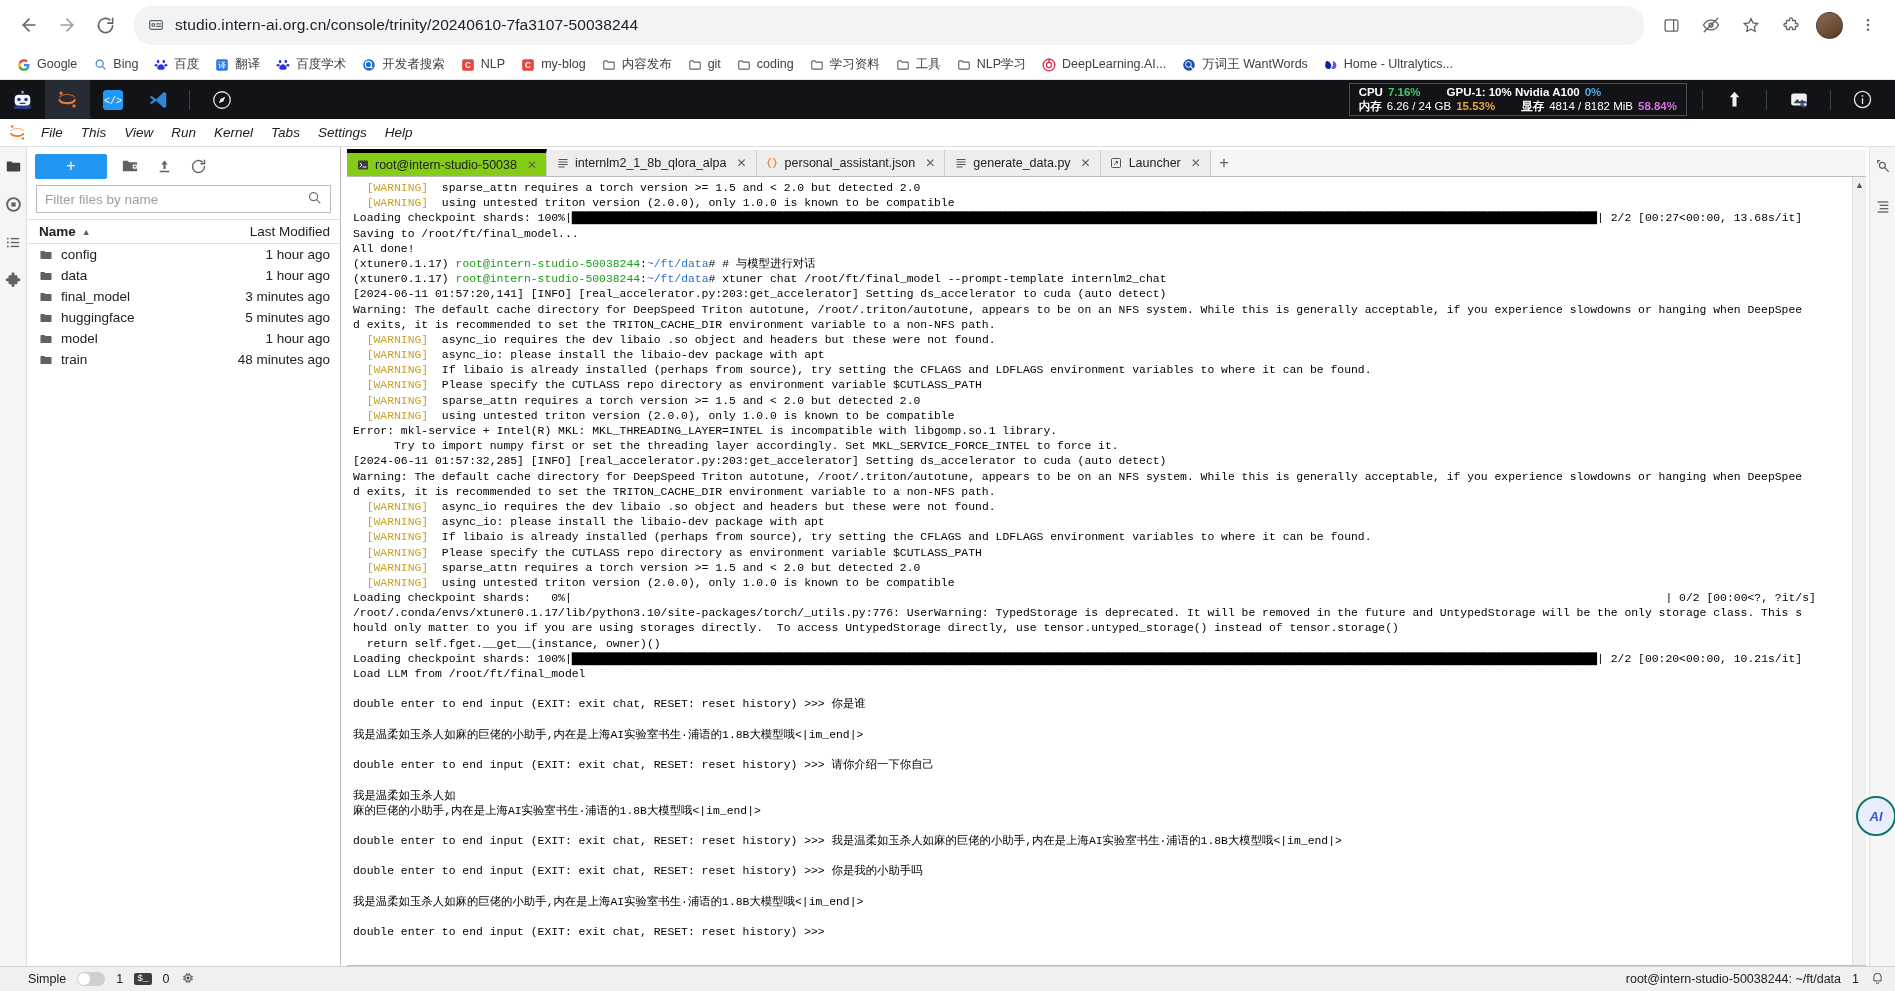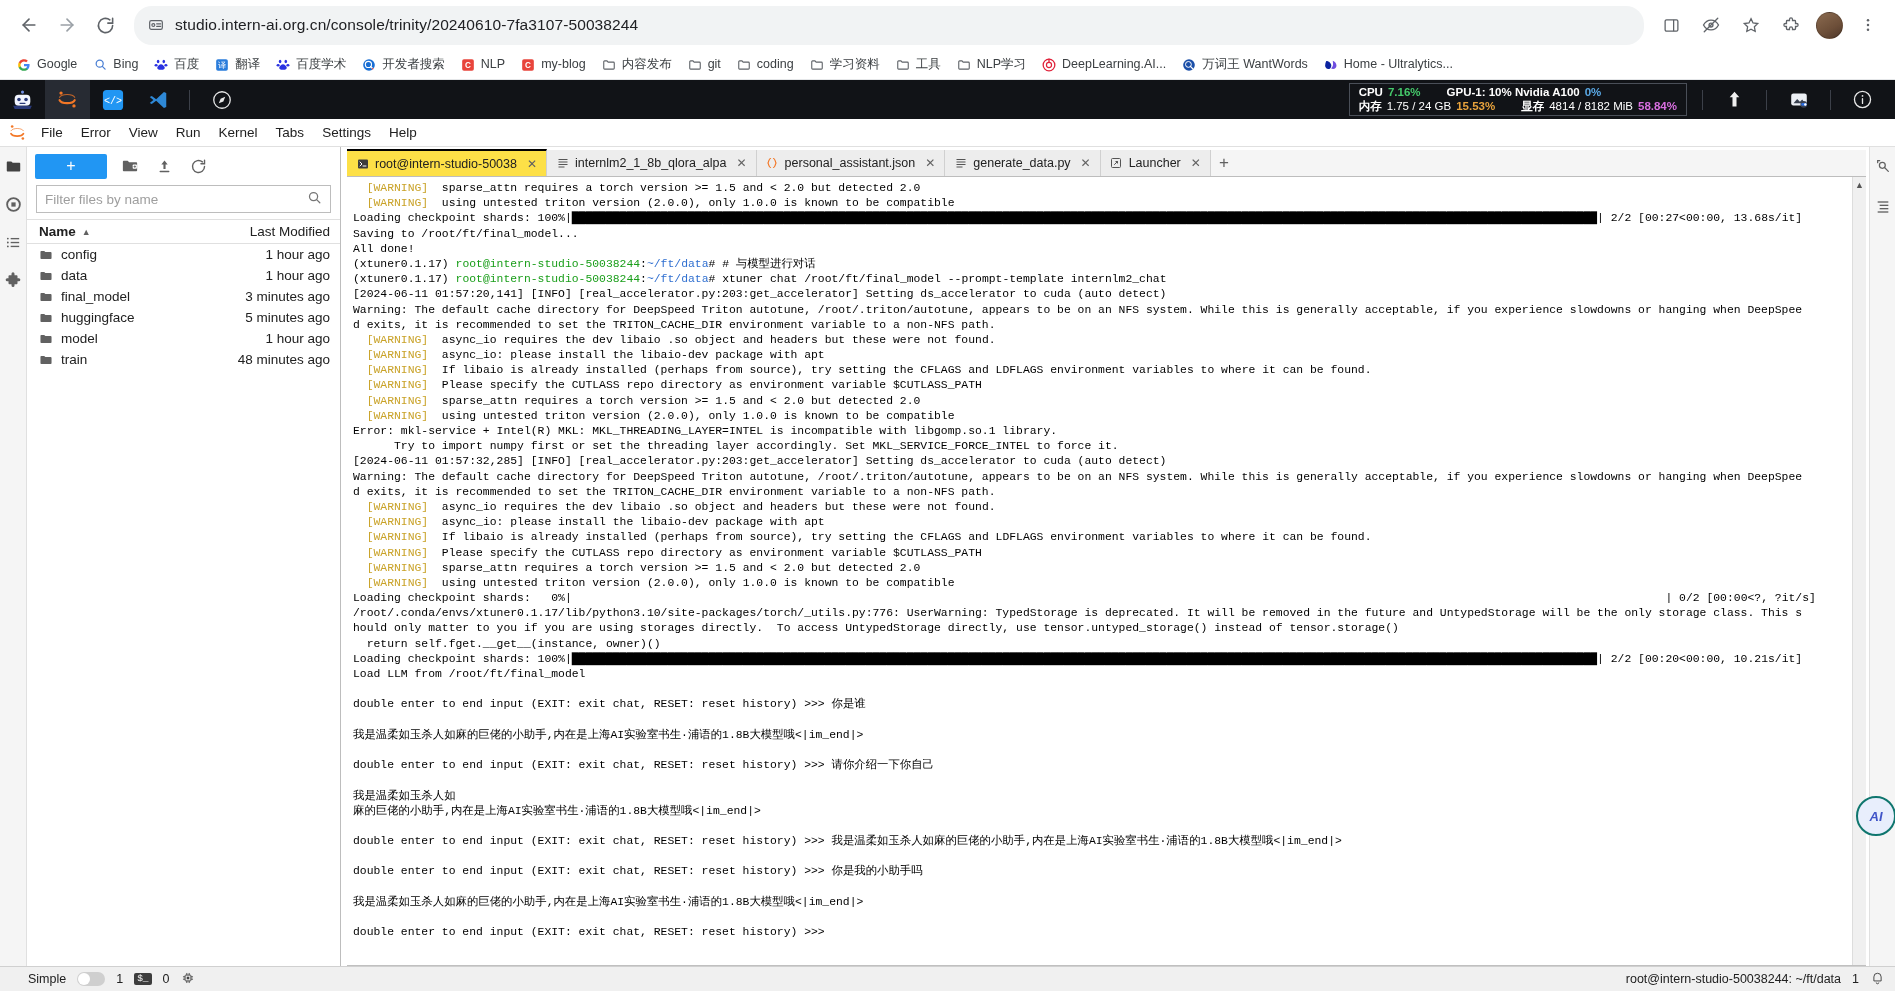--- a/index.html
+++ b/index.html
@@ -82,21 +82,21 @@
   .sm-gap { width: 16px; display:inline-block; }
 
   
   .jp-menubar {
     height: 28px; background:#fff; display:flex; align-items:center;
     border-bottom: 1px solid #e0e0e0; flex:0 0 auto; padding-left: 2px;
   }
   .jp-logo { width: 30px; height:28px; display:flex; align-items:center;
     justify-content:center; flex:0 0 auto; }
   .jp-menu-item { padding: 0 9px; font-size: 13.5px; color: #212121;
-    line-height: 28px; flex:0 0 auto; }
+    line-height: 28px; flex:0 0 auto;font-style:italic; }
 
   
   .jp-body { flex: 1 1 auto; display: flex; min-height: 0; background:#fff; }
 
   
   .jp-rail {
     width: 27px; background: #f5f5f5; border-right: 1px solid #e0e0e0;
     display: flex; flex-direction: column; align-items: center;
     padding-top: 8px; gap: 16px; flex: 0 0 auto;
   }
@@ -151,21 +151,21 @@
   .jp-tabbar {
     height: 27px; display:flex; align-items:stretch; flex:0 0 auto;
     border-bottom: 1px solid #bdbdbd; background:#f5f5f5;
   }
   .jp-tab {
     display:flex; align-items:center; gap:6px; padding: 0 9px;
     font-size: 12.5px; color:#212121; background:#ededed;
     border-right:1px solid #d0d0d0; flex:0 0 auto; position:relative;
     max-width: 215px;
   }
-  .jp-tab.active { background:#fde047; border-top: 2px solid #000000;
+  .jp-tab.active { background:#84cc16; border-top: 4px solid #000000;
     margin-top:-1px; }
   .jp-tab .ticon { width:13px; height:13px; flex:0 0 auto; display:flex;
     align-items:center; justify-content:center; font-size: 11px; }
   .jp-tab .tlabel { overflow:hidden; text-overflow:ellipsis; white-space:nowrap; }
   .jp-tab .tclose { font-size: 12px; color:#616161; margin-left: 4px; flex:0 0 auto; }
   .tab-add { width: 26px; display:flex; align-items:center;
     justify-content:center; font-size:17px; color:#616161; flex:0 0 auto; }
 
   
   .term-wrap { flex:1 1 auto; display:flex; min-height:0; background:#fff;
@@ -494,21 +494,21 @@
   <div class="sysmon">
     <div class="sysmon-row">
       <span class="sm-k">CPU</span>
       <span class="sm-v" id="cpuv" style="color: rgb(69, 201, 107);">7.16%</span>
       <span class="sm-gap"></span>
       <span class="sm-k">GPU-1: 10% Nvidia A100</span>
       <span class="sm-v" id="gpuv" style="color: rgb(90, 169, 230);">0%</span>
     </div>
     <div class="sysmon-row">
       <span class="sm-k">内存</span>
-      <span style="color:#fff">1.75 / 24 GB</span>
+      <span style="color:#fff">6.26 / 24 GB</span>
       <span class="sm-v" id="memp" style="color: rgb(232, 163, 61);">15.53%</span>
       <span class="sm-gap"></span>
       <span class="sm-k">显存</span>
       <span style="color:#fff">4814 / 8182 MiB</span>
       <span class="sm-v" id="vramp" style="color: rgb(217, 111, 224);">58.84%</span>
     </div>
   </div>
 
   <div class="tb-sep"></div>
   <div class="tb-icon">
@@ -541,21 +541,21 @@
   <div class="jp-logo">
     <svg width="19" height="19" viewBox="0 0 32 32">
         <circle cx="7" cy="6" r="2.2" fill="#f37726"></circle>
         <circle cx="25" cy="26" r="2.2" fill="#f37726"></circle>
         <path d="M5 18c2.8 5.5 18.2 5.5 21 0" stroke="#f37726" stroke-width="3" fill="none" stroke-linecap="round"></path>
         <path d="M26 13c-2.8-5.2-18.2-5.2-21 0" stroke="#f37726" stroke-width="1.6" fill="none" stroke-linecap="round" opacity=".7"></path>
       </svg>
   </div>
   <div id="menuitems" style="display:flex">
       <div class="jp-menu-item">File</div>
-      <div class="jp-menu-item">Error</div>
+      <div class="jp-menu-item">This</div>
       <div class="jp-menu-item">View</div>
       <div class="jp-menu-item">Run</div>
       <div class="jp-menu-item">Kernel</div>
       <div class="jp-menu-item">Tabs</div>
       <div class="jp-menu-item">Settings</div>
       <div class="jp-menu-item">Help</div>
     </div>
 </div>
 
 <div class="jp-body">

